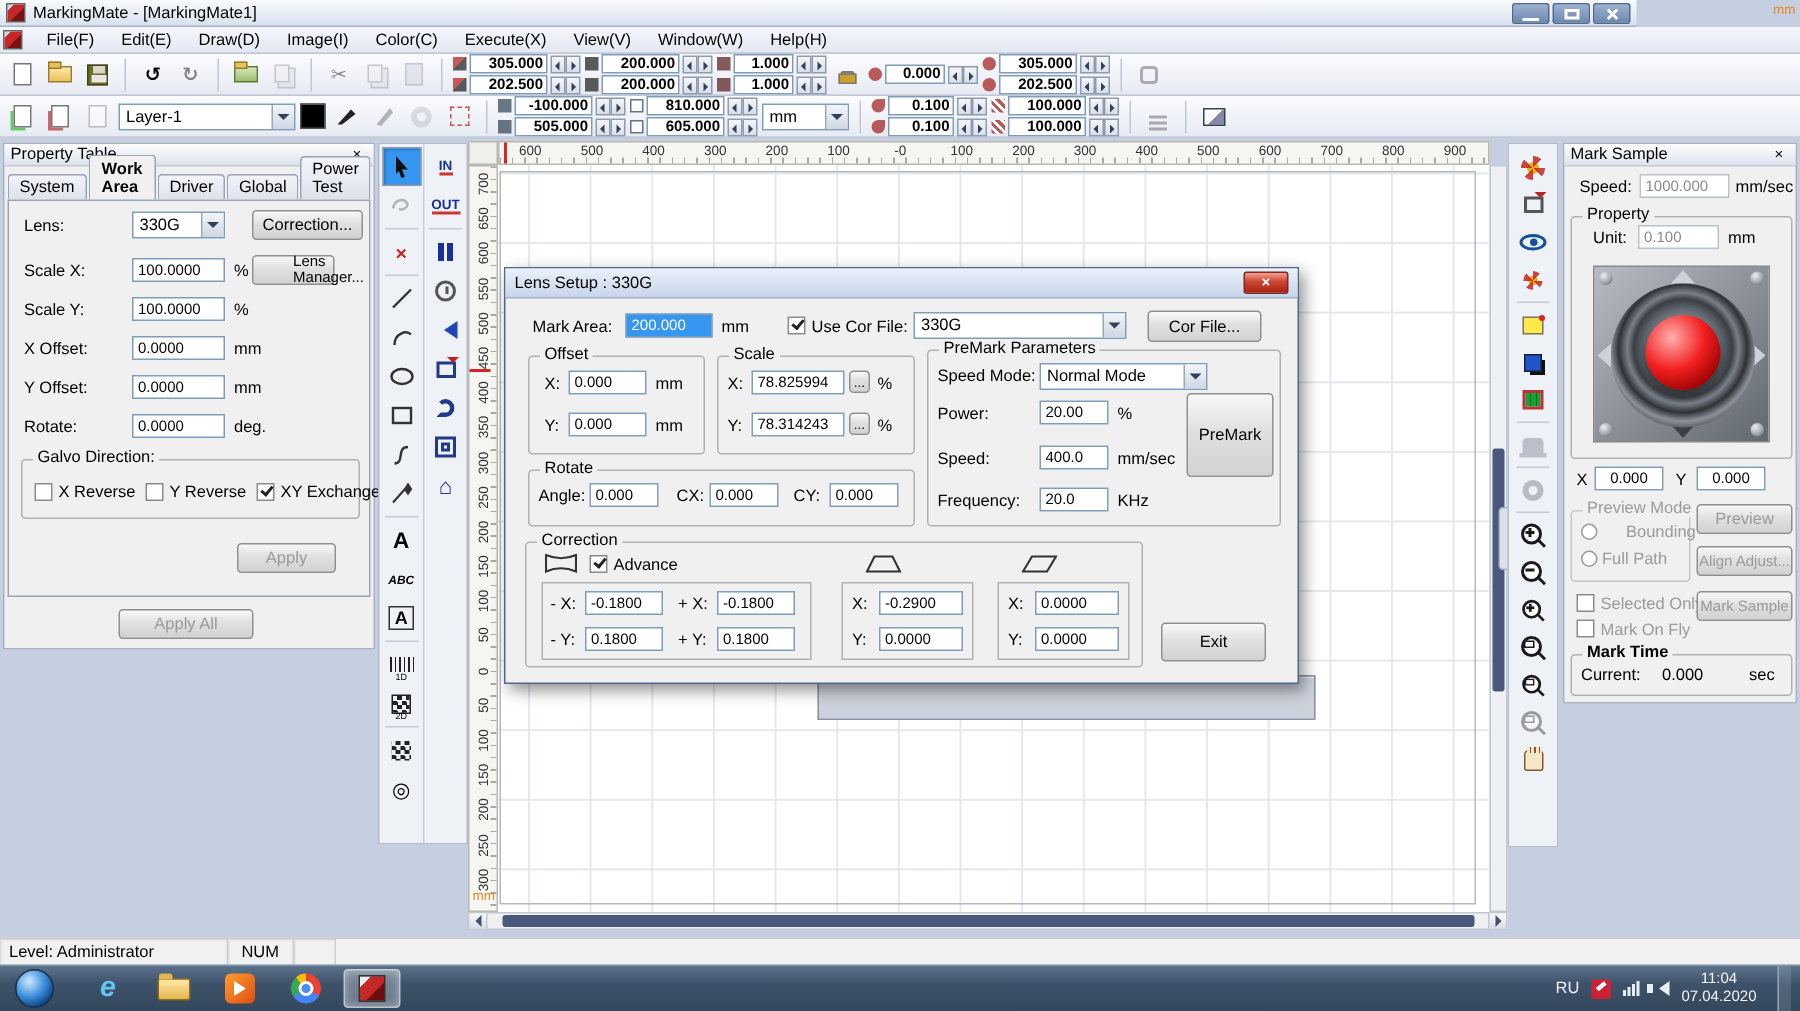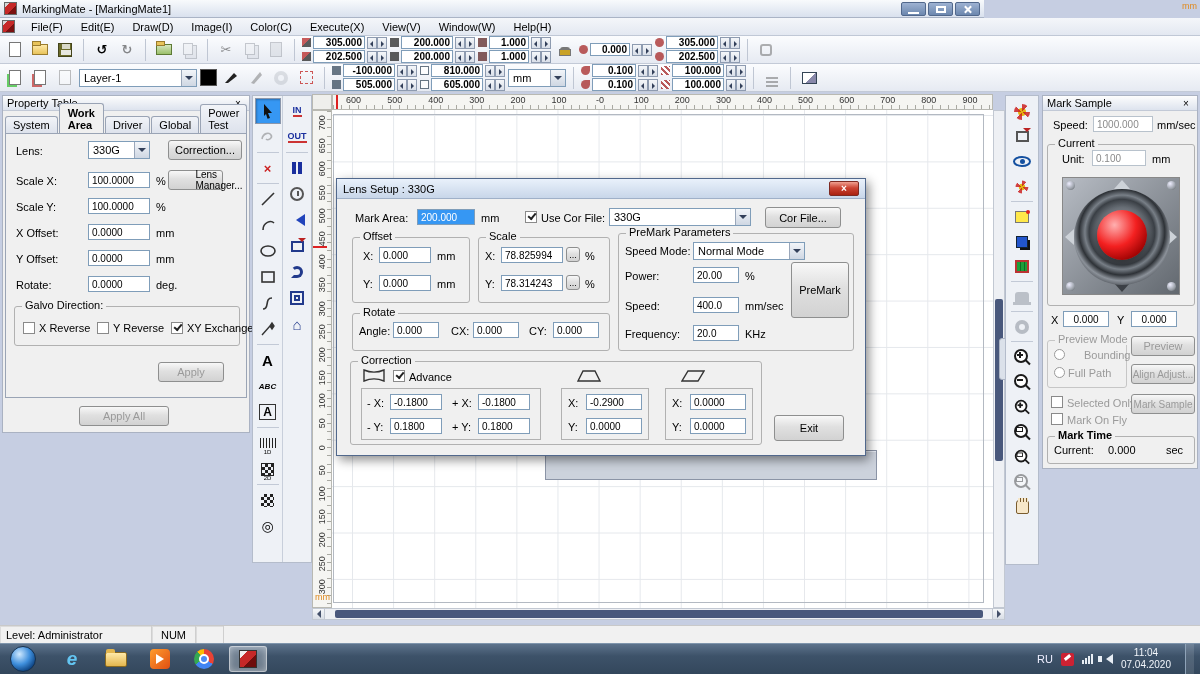--- a/index.html
+++ b/index.html
@@ -1,21 +1,21 @@
 <!DOCTYPE html>
 <html><head>
 <meta charset="utf-8">
 <style>
   * { margin:0; padding:0; box-sizing:border-box; }
   body { background:#444; }
   .screen { position:relative; width:1200px; height:674px; overflow:hidden;
             background:#c6cee2; font-family:"Liberation Sans","DejaVu Sans",sans-serif;
             font-size:11px; color:#000; }
   
-  .titlebar { position:absolute; left:0; top:0; width:984px; height:18px;
+  .titlebar { position:absolute; left:0; top:0; width:1091px; height:18px;
     background:linear-gradient(#f8fafc,#d9e1ee); border-bottom:1px solid #aab4c6;
     display:flex; align-items:center; padding:0 4px; }
   .logo { width:13px; height:13px; margin-right:5px; flex:0 0 auto;
     background:linear-gradient(135deg,#d6d6d6 0 20%,#c62828 20% 60%,#7a1010 60%);
     border:1px solid #666; }
   .title-text { font-size:11px; }
   .winbtns { margin-left:auto; display:flex; gap:2px; }
   .wb { width:25px; height:14px; border:1px solid #51688c; border-radius:2px;
     background:linear-gradient(#9db2d2,#6c87ae); position:relative; }
   .wb i { position:absolute; background:#fff; }
@@ -797,21 +797,21 @@
 
   <div class="msp">
     <div class="ptitle">
       <span>Mark Sample</span>
       <span class="x">×</span>
     </div>
     <span class="lab" style="left:10px;top:23px;">Speed:</span>
     <span class="fld dis" style="left:50px;top:20px;width:60px;">1000.000</span>
     <span class="lab" style="left:114px;top:23px;">mm/sec</span>
     <div class="gb" style="left:4px;top:48px;width:148px;height:162px;">
-      <span class="lg">Current</span>
+      <span class="lg">Property</span>
       <span class="lab" style="left:14px;top:8px;">Unit:</span>
       <span class="fld dis" style="left:44px;top:5px;width:54px;">0.100</span>
       <span class="lab" style="left:104px;top:8px;">mm</span>
       <div class="joy">
         <span class="scr" style="left:3px;top:3px;"></span>
         <span class="scr" style="right:3px;top:3px;"></span>
         <span class="scr" style="left:3px;bottom:3px;"></span>
         <span class="scr" style="right:3px;bottom:3px;"></span>
         <span class="ar up"></span>
         <span class="ar dn"></span>

